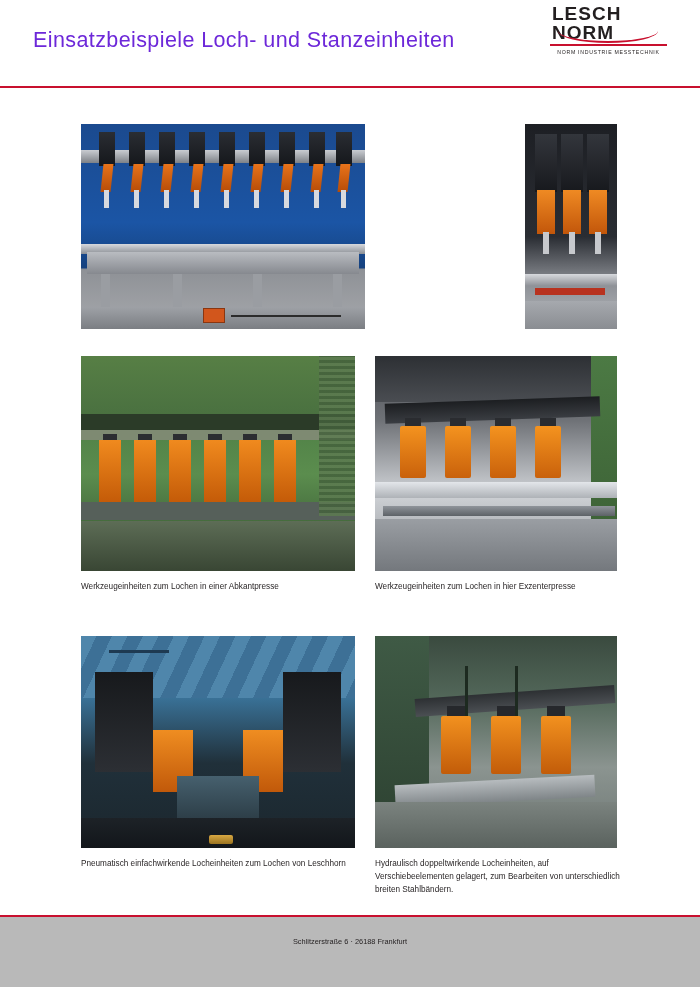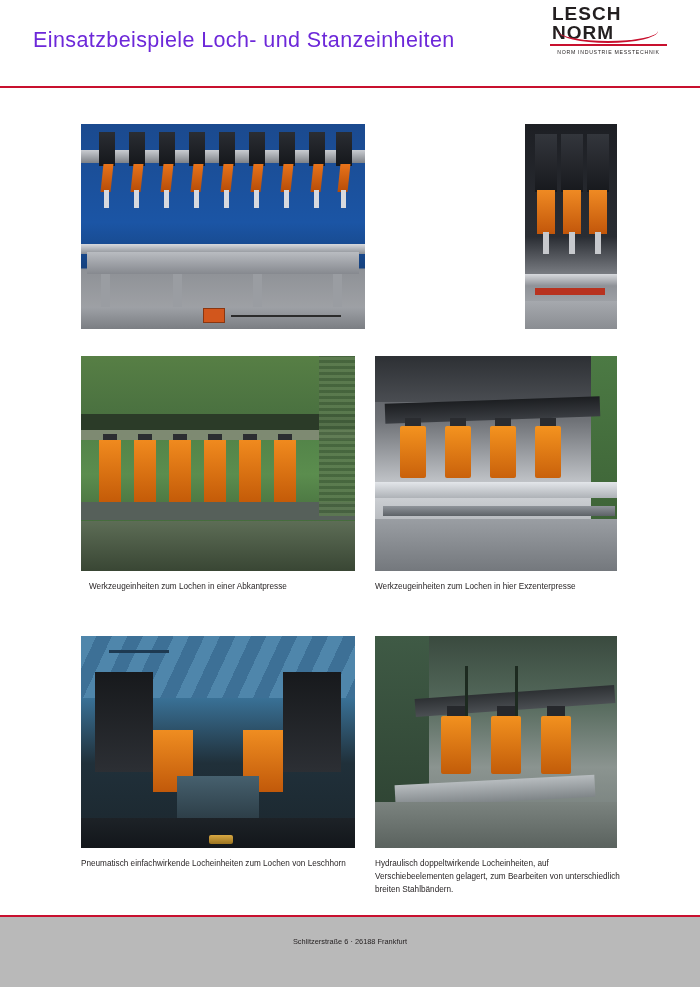--- a/index.html
+++ b/index.html
@@ -366,21 +366,21 @@
     <div class="cap" style="left:165px"></div>
     <div class="tool" style="left:25px"></div>
     <div class="tool" style="left:70px"></div>
     <div class="tool" style="left:115px"></div>
     <div class="tool" style="left:160px"></div>
     <div class="sheet"></div>
     <div class="rail"></div>
     <div class="floor"></div>
   </div>
 
-  <div class="caption" style="left:81px; top:580px; width:280px;margin-left:8px;">Werkzeugeinheiten zum Lochen in einer Abkantpresse</div>
+  <div class="caption" style="left:81px; top:580px; width:280px;">Werkzeugeinheiten zum Lochen in einer Abkantpresse</div>
   <div class="caption" style="left:375px; top:580px; width:250px;">Werkzeugeinheiten zum Lochen in hier Exzenterpresse</div>
 
   <div class="photo p5">
     <div class="sky"></div>
     <div class="hose"></div>
     <div class="blkL"></div>
     <div class="blkR"></div>
     <div class="orgL"></div>
     <div class="orgR"></div>
     <div class="tableA"></div>

